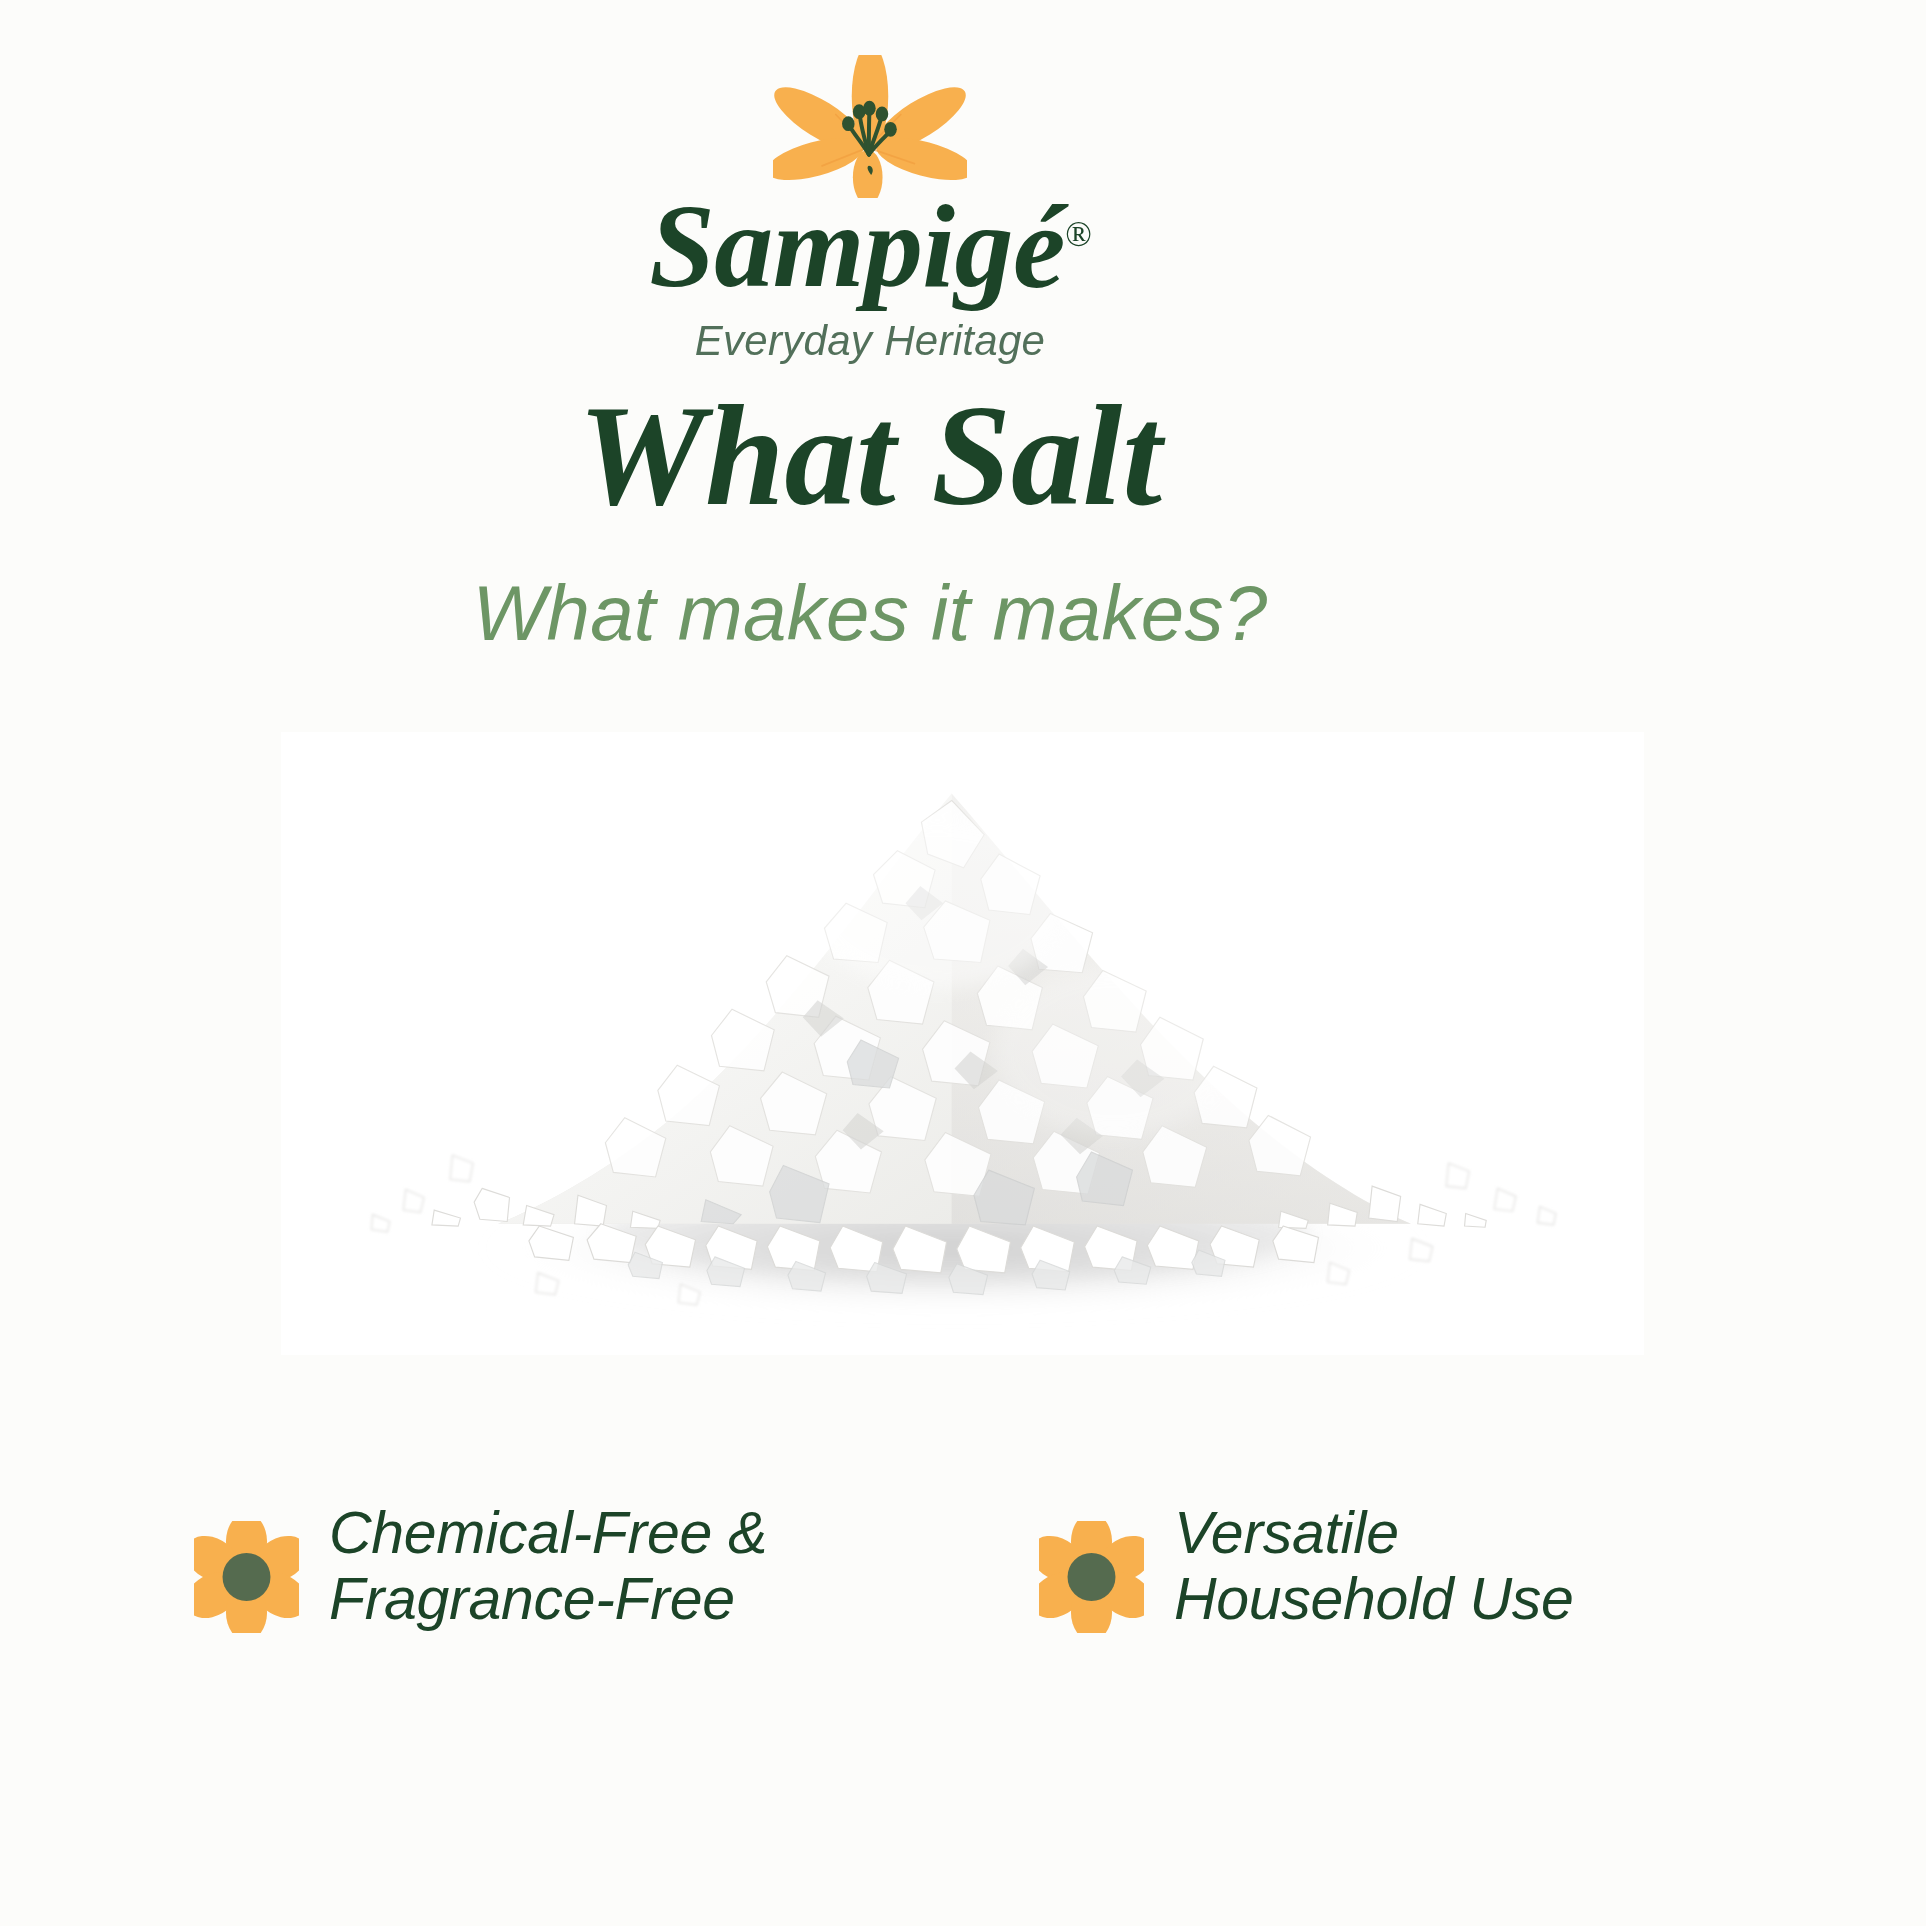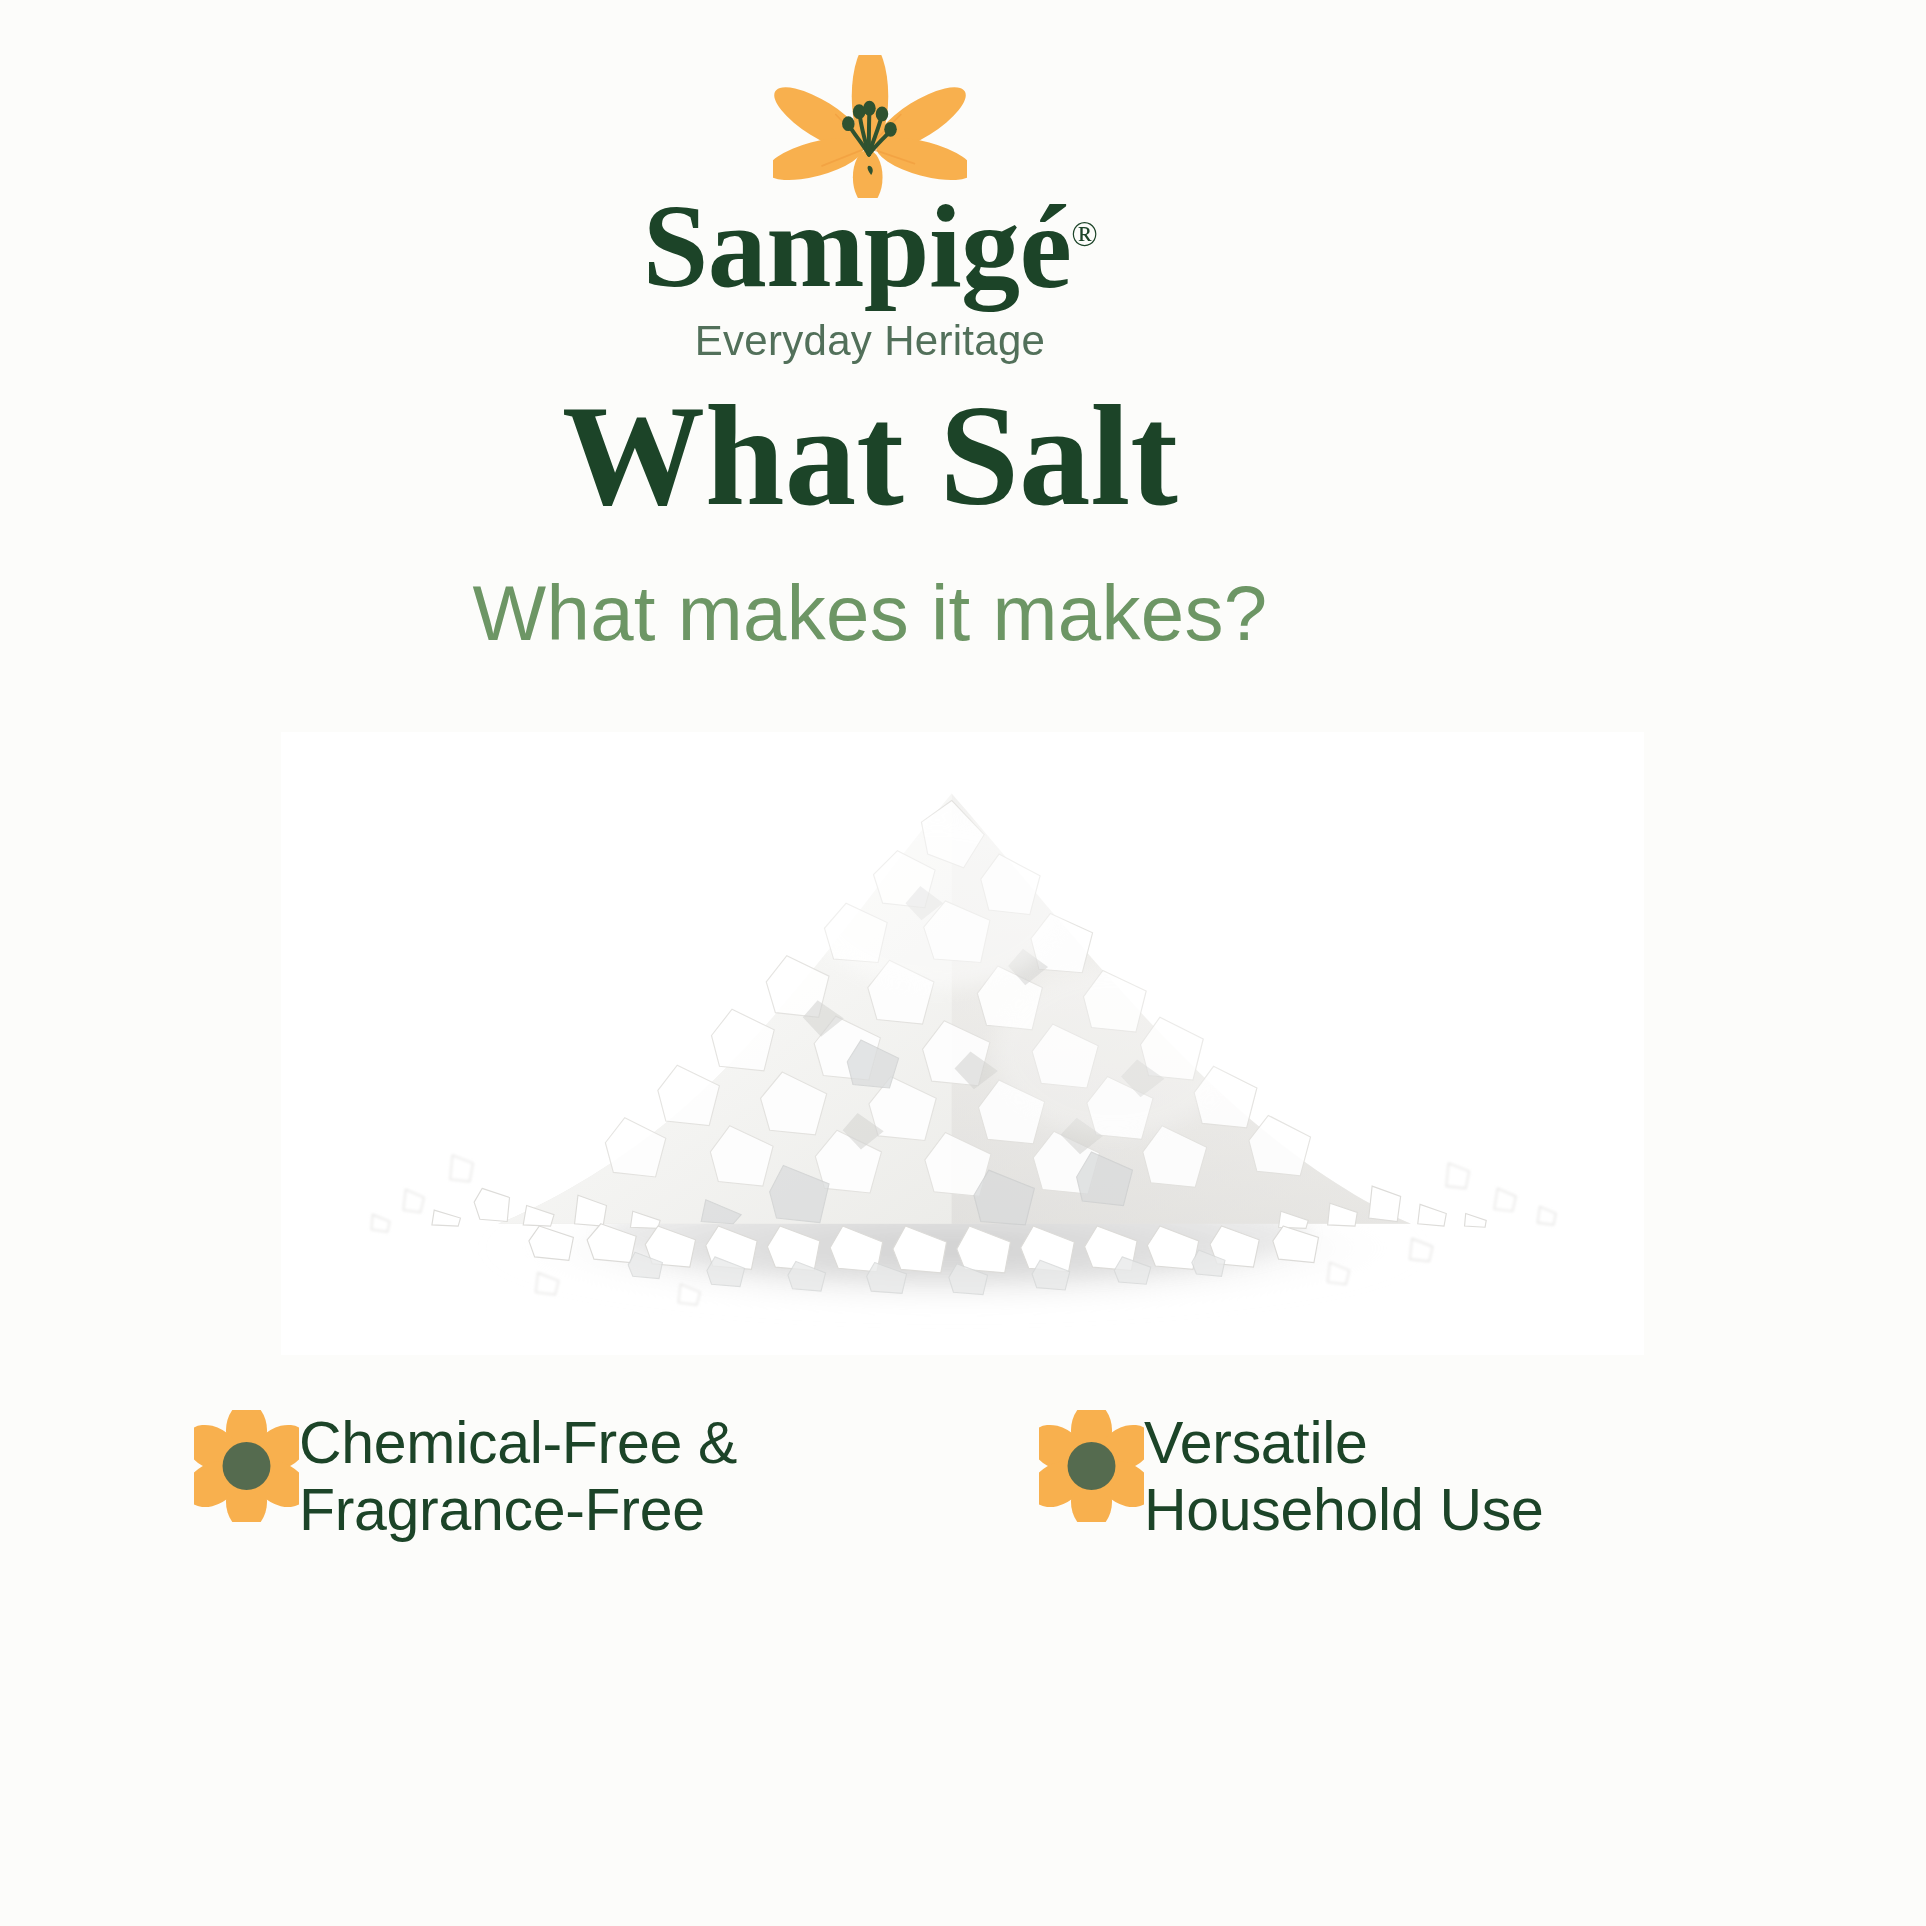--- a/index.html
+++ b/index.html
@@ -9,20 +9,21 @@
     width:1926px; height:1926px;
     background:#fcfcfa;
     font-family:"Liberation Sans", sans-serif;
     overflow:hidden;
   }
 
   .poster{
     position:relative;
     width:1740px; height:1926px;
     background:#fcfcfa;
+    font-style:italic;
   }
 
   
   .logo-block{
     position:absolute;
     top:55px; left:0; right:0;
     display:flex;
     flex-direction:column;
     align-items:center;
   }
@@ -102,21 +103,22 @@
   .benefits{
     position:absolute;
     left:194px; top:1410px;
     width:1678px;
     display:grid;
     grid-template-columns:845px 833px;
     grid-template-rows:223px 223px;
   }
   .benefit{
     display:flex;
-    align-items:flex-start;
+    align-items:flex-end;
+    gap:30px;
   }
   .benefit-icon{
     flex:0 0 auto;
     width:105px; height:112px;
     display:block;
   }
   .benefit-label{
     font-family:"Liberation Sans", sans-serif;
     font-weight:400;
     font-size:59px;

